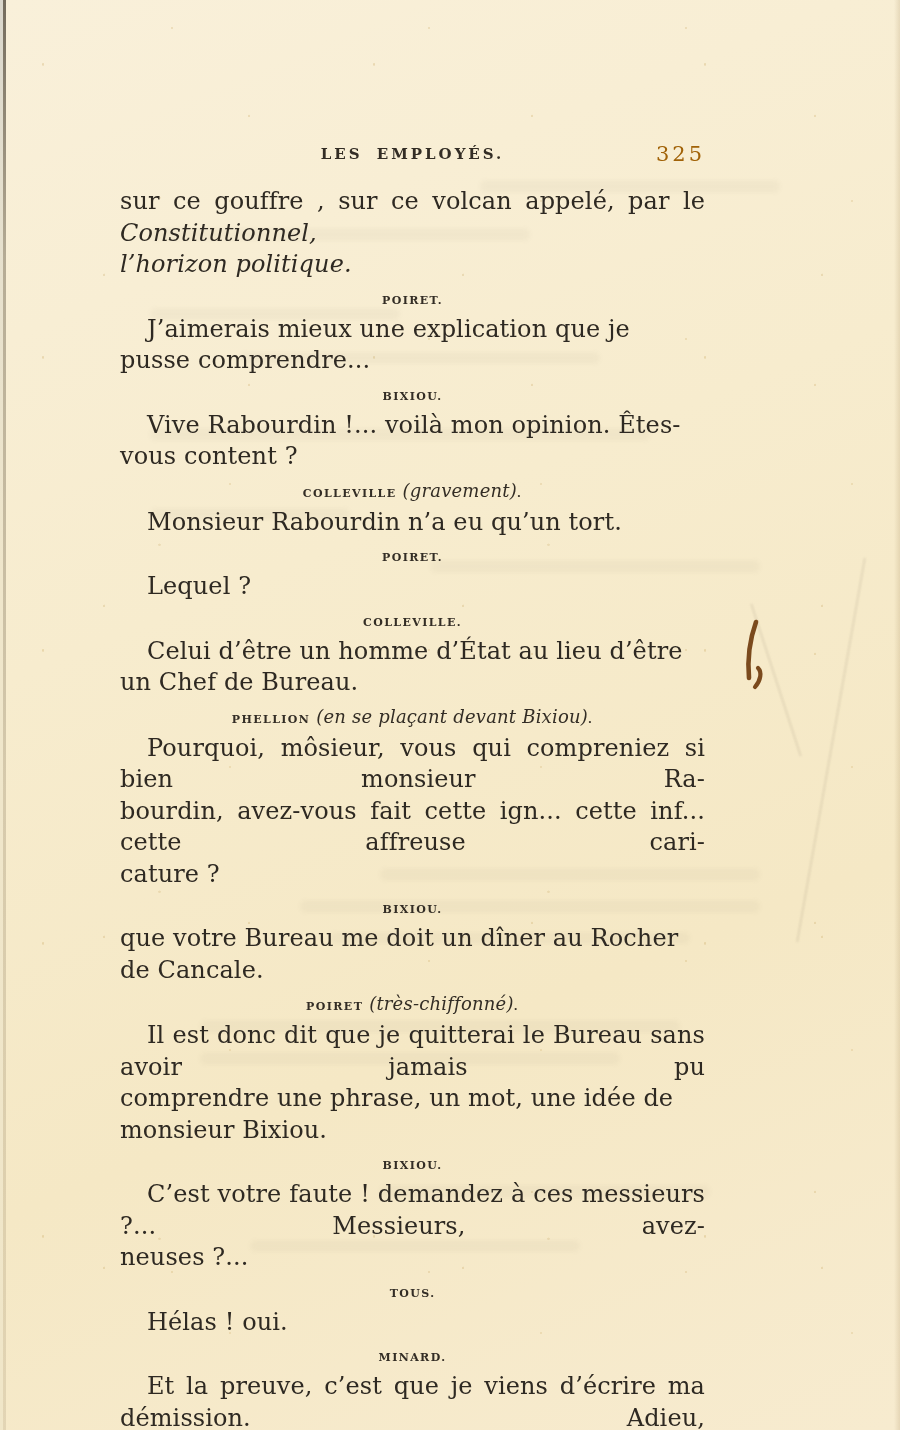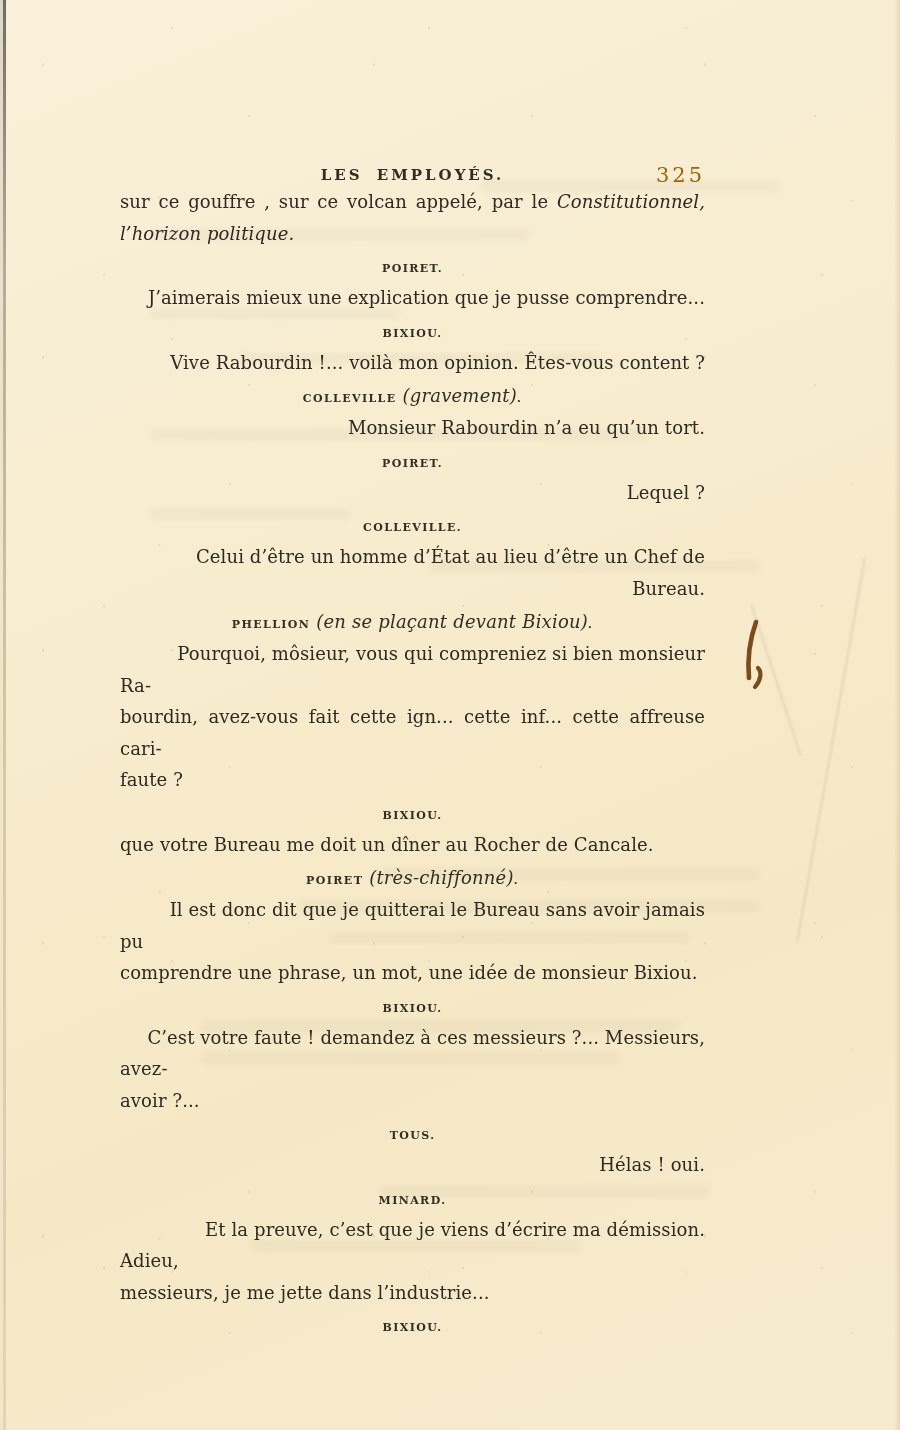--- a/index.html
+++ b/index.html
@@ -35,47 +35,47 @@
   .edge-left-line {
     position: absolute; left: 3px; top: 0; bottom: 0; width: 3px;
     background: linear-gradient(rgba(70,62,50,.75) 0%, rgba(100,90,70,.45) 18%, rgba(130,115,88,.28) 55%, rgba(150,132,100,.2) 100%);
   }
   .edge-right-shade {
     position: absolute; right: 0; top: 0; bottom: 0; width: 6px;
     background: linear-gradient(to left, rgba(150,120,70,.18), rgba(150,120,70,0));
   }
   
   .header {
-    position: absolute; top: 166px; left: 120px; width: 585px; height: 30px;
+    position: absolute; top: 145px; left: 120px; width: 585px; height: 30px;
   }
   .running-title {
     display: block; text-align: center;
     font-size: 15px; font-weight: 700; letter-spacing: 3px;
     word-spacing: 6px;
     color: #332d25;
   }
   .page-number {
     position: absolute; right: 0; top: -3px;
     font-size: 21px; letter-spacing: 3px; font-weight: 400;
     color: #a16207;
   }
   
   .text-block {
     position: absolute; top: 186px; left: 120px; width: 585px;
   }
   .line {
-    font-size: 18px; line-height: 31.5px;
+    font-size: 24px; line-height: 31.5px;
     text-align: left;
     letter-spacing: 0.1px;
   }
   .line.just {
     text-align: justify;
     text-align-last: justify;
   }
-  .line.ind { text-indent: 27px; text-align: right; }
+  .line.ind { text-indent: 27px; }
   .it { font-style: italic; }
   .speaker {
     text-align: center;
     margin: 8px 0 3px 0;
     line-height: 20px;
     color: #332d25;
   }
   .sp-name, .sp-period {
     font-size: 11px; font-weight: 700; letter-spacing: 1.4px;
   }
@@ -160,35 +160,35 @@
       <div class="line ind"><span>Lequel ?</span></div>
     </div>
     <div class="speaker"><span class="sp-name">COLLEVILLE</span><span class="sp-period">.</span></div>
     <div class="para">
       <div class="line ind"><span>Celui d’être un homme d’État au lieu d’être un Chef de Bureau.</span></div>
     </div>
     <div class="speaker"><span class="sp-name">PHELLION</span><span class="sp-dir"> (en se plaçant devant Bixiou)</span><span class="sp-period">.</span></div>
     <div class="para">
       <div class="line just ind"><span>Pourquoi, môsieur, vous qui compreniez si bien monsieur Ra-</span></div>
       <div class="line just"><span>bourdin, avez-vous fait cette ign... cette inf... cette affreuse cari-</span></div>
-      <div class="line"><span>faute ?</span></div>
+      <div class="line"><span>cature ?</span></div>
     </div>
     <div class="speaker"><span class="sp-name">BIXIOU</span><span class="sp-period">.</span></div>
     <div class="para">
       <div class="line"><span>que votre Bureau me doit un dîner au Rocher de Cancale.</span></div>
     </div>
     <div class="speaker"><span class="sp-name">POIRET</span><span class="sp-dir"> (très-chiffonné)</span><span class="sp-period">.</span></div>
     <div class="para">
       <div class="line just ind"><span>Il est donc dit que je quitterai le Bureau sans avoir jamais pu</span></div>
       <div class="line"><span>comprendre une phrase, un mot, une idée de monsieur Bixiou.</span></div>
     </div>
     <div class="speaker"><span class="sp-name">BIXIOU</span><span class="sp-period">.</span></div>
     <div class="para">
       <div class="line just ind"><span>C’est votre faute ! demandez à ces messieurs ?... Messieurs, avez-</span></div>
-      <div class="line"><span>avoir ?...</span></div>
+      <div class="line"><span>neuses ?...</span></div>
     </div>
     <div class="speaker"><span class="sp-name">TOUS</span><span class="sp-period">.</span></div>
     <div class="para">
       <div class="line ind"><span>Hélas ! oui.</span></div>
     </div>
     <div class="speaker"><span class="sp-name">MINARD</span><span class="sp-period">.</span></div>
     <div class="para">
       <div class="line just ind"><span>Et la preuve, c’est que je viens d’écrire ma démission. Adieu,</span></div>
       <div class="line"><span>messieurs, je me jette dans l’industrie...</span></div>
     </div>

